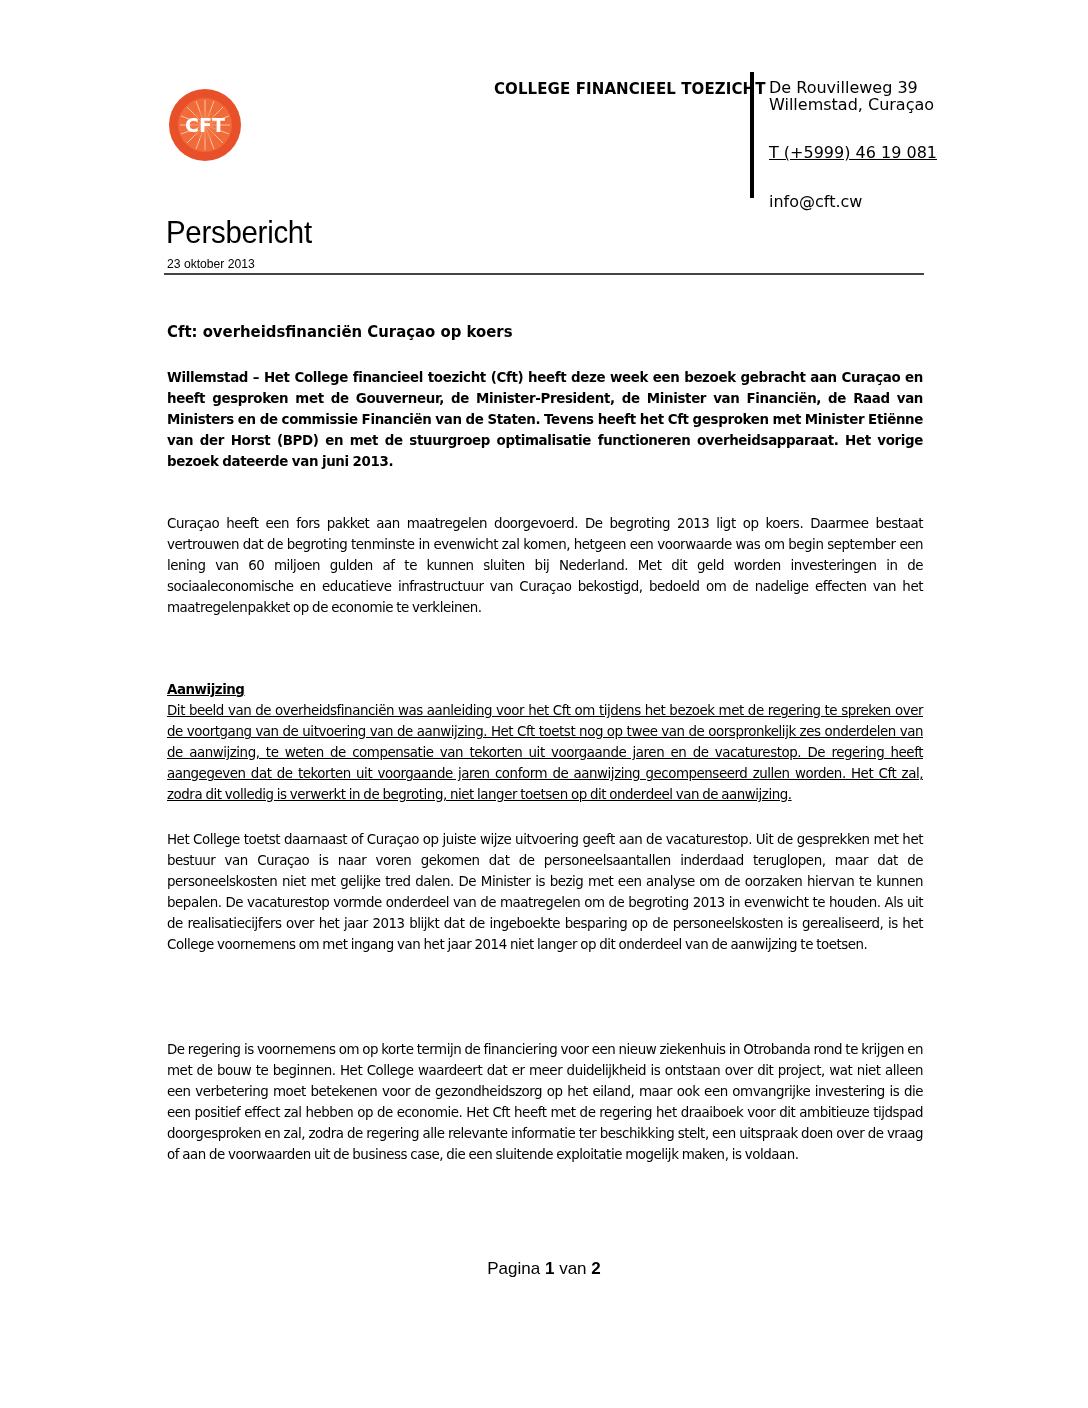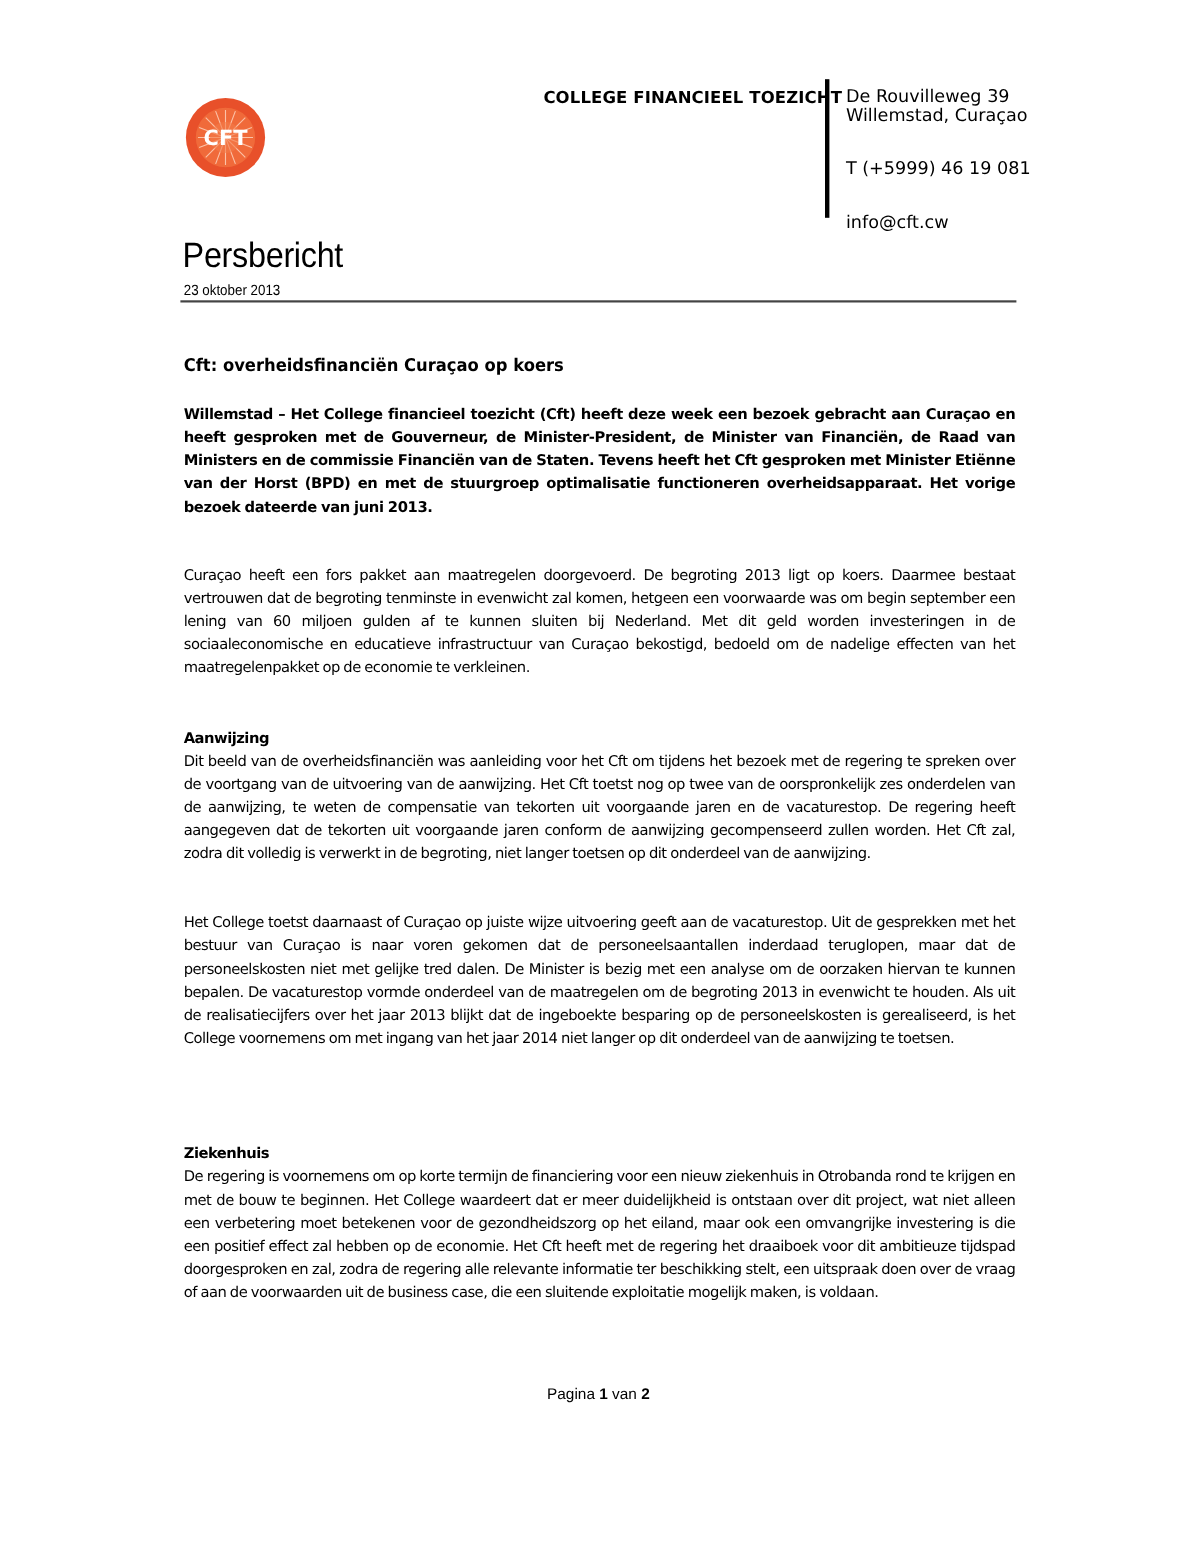--- a/index.html
+++ b/index.html
@@ -2,35 +2,35 @@
 <html><head>
   <meta charset="utf-8">
   <style>
     html, body { margin: 0; padding: 0; background: #ffffff; }
     body { width: 1088px; height: 1408px; position: relative; overflow: hidden; color: #000; font-family: "DejaVu Sans", sans-serif; }
     .logo { position: absolute; left: 168px; top: 88px; width: 74px; height: 74px; }
     .org-name { position: absolute; left: 494px; top: 80px; font-family: "DejaVu Sans", sans-serif; font-weight: bold; font-size: 15px; letter-spacing: 0.1px; }
     .vbar { position: absolute; left: 750px; top: 72px; width: 4px; height: 126px; background: #000; }
     .contact { position: absolute; left: 769px; top: 80px; font-size: 16px; line-height: 16.5px; font-family: "DejaVu Sans", sans-serif; }
     .contact .addr2 { margin-bottom: 32px; }
-    .contact .phone { margin-bottom: 32px; }
+    .contact .phone { margin-bottom: 32px; text-decoration: underline; }
     .title { position: absolute; left: 166px; top: 214px; font-family: "Liberation Sans", sans-serif; font-size: 32px; font-weight: normal; letter-spacing: -0.3px; transform: scaleX(0.92); transform-origin: left; }
     .date { position: absolute; left: 167px; top: 256px; font-family: "Liberation Sans", sans-serif; font-size: 13.5px; transform: scaleX(0.9); transform-origin: left; }
     .rule { position: absolute; left: 164px; top: 273px; width: 760px; height: 2px; background: #444; }
     .headline { position: absolute; left: 167px; top: 322px; font-family: "DejaVu Sans", sans-serif; font-weight: bold; font-size: 16px; transform: scaleX(0.93); transform-origin: left; white-space: nowrap; }
     .content { position: absolute; left: 167px; width: 756px; font-family: "DejaVu Sans", sans-serif; font-size: 13.4px; line-height: 21px; text-align: justify; }
     .content p { margin: 0; }
     .lead { top: 367px; font-weight: bold; letter-spacing: -0.35px; word-spacing: -0.5px; }
     .p1 { top: 513px; letter-spacing: -0.45px; word-spacing: -0.6px; }
     .sec { letter-spacing: -0.45px; word-spacing: -0.6px; }
     .sec h3 { margin: 0; font-size: 13.4px; font-weight: bold; line-height: 21px; text-align: left; }
-    .s1 { top: 661px; }
+    .s1 { top: 679px; text-decoration: underline; }
     .s2 { top: 829px; }
     .s3 { top: 1039px; }
-    .footer { position: absolute; left: 0; width: 1088px; top: 1259px; text-align: center; font-family: "Liberation Sans", sans-serif; font-size: 14px; }
+    .footer { position: absolute; left: 0; width: 1088px; top: 1259px; text-align: center; font-family: "Liberation Sans", sans-serif; font-size: 17px; }
     .footer b { font-weight: bold; }
   </style>
 </head>
 <body>
 
 <div class="logo">
   <svg width="74" height="74" viewBox="0 0 74 74">
     <circle cx="37" cy="37" r="36" fill="#e8502a"></circle>
     <circle cx="37" cy="37" r="27" fill="#f06a3a"></circle>
     <g stroke="#ffd9c4" stroke-width="1" opacity="0.8">
@@ -75,21 +75,20 @@
 <div class="content sec s1">
   <h3>Aanwijzing</h3>
   <p>Dit beeld van de overheidsfinanciën was aanleiding voor het Cft om tijdens het bezoek met de regering te spreken over de voortgang van de uitvoering van de aanwijzing. Het Cft toetst nog op twee van de oorspronkelijk zes onderdelen van de aanwijzing, te weten de compensatie van tekorten uit voorgaande jaren en de vacaturestop. De regering heeft aangegeven dat de tekorten uit voorgaande jaren conform de aanwijzing gecompenseerd zullen worden. Het Cft zal, zodra dit volledig is verwerkt in de begroting, niet langer toetsen op dit onderdeel van de aanwijzing.</p>
 </div>
 
 <div class="content sec s2">
   <p>Het College toetst daarnaast of Curaçao op juiste wijze uitvoering geeft aan de vacaturestop. Uit de gesprekken met het bestuur van Curaçao is naar voren gekomen dat de personeelsaantallen inderdaad teruglopen, maar dat de personeelskosten niet met gelijke tred dalen. De Minister is bezig met een analyse om de oorzaken hiervan te kunnen bepalen. De vacaturestop vormde onderdeel van de maatregelen om de begroting 2013 in evenwicht te houden. Als uit de realisatiecijfers over het jaar 2013 blijkt dat de ingeboekte besparing op de personeelskosten is gerealiseerd, is het College voornemens om met ingang van het jaar 2014 niet langer op dit onderdeel van de aanwijzing te toetsen.</p>
 </div>
 
 <div class="content sec s3">
-  <h3>Ziekenhuis</h3>
   <p>De regering is voornemens om op korte termijn de financiering voor een nieuw ziekenhuis in Otrobanda rond te krijgen en met de bouw te beginnen. Het College waardeert dat er meer duidelijkheid is ontstaan over dit project, wat niet alleen een verbetering moet betekenen voor de gezondheidszorg op het eiland, maar ook een omvangrijke investering is die een positief effect zal hebben op de economie. Het Cft heeft met de regering het draaiboek voor dit ambitieuze tijdspad doorgesproken en zal, zodra de regering alle relevante informatie ter beschikking stelt, een uitspraak doen over de vraag of aan de voorwaarden uit de business case, die een sluitende exploitatie mogelijk maken, is voldaan.</p>
 </div>
 
 <div class="footer">
   <span>Pagina</span>
   <b>1</b>
   <span>van</span>
   <b>2</b>
 </div>
 

